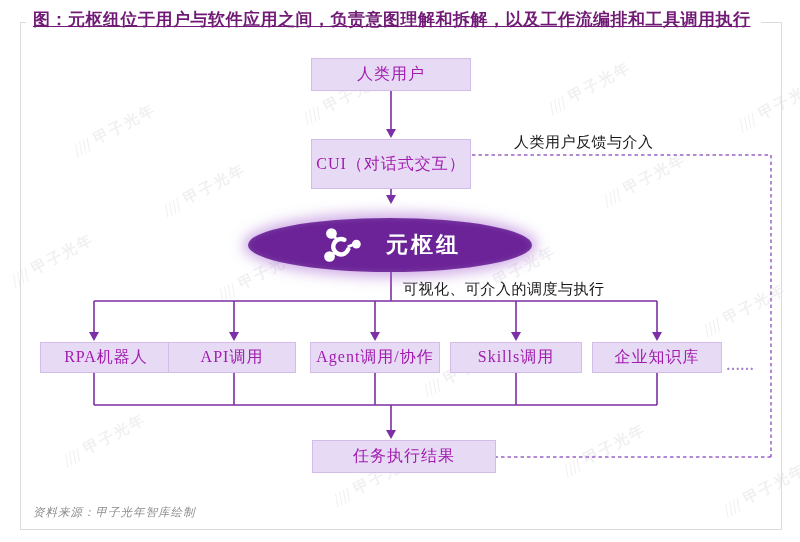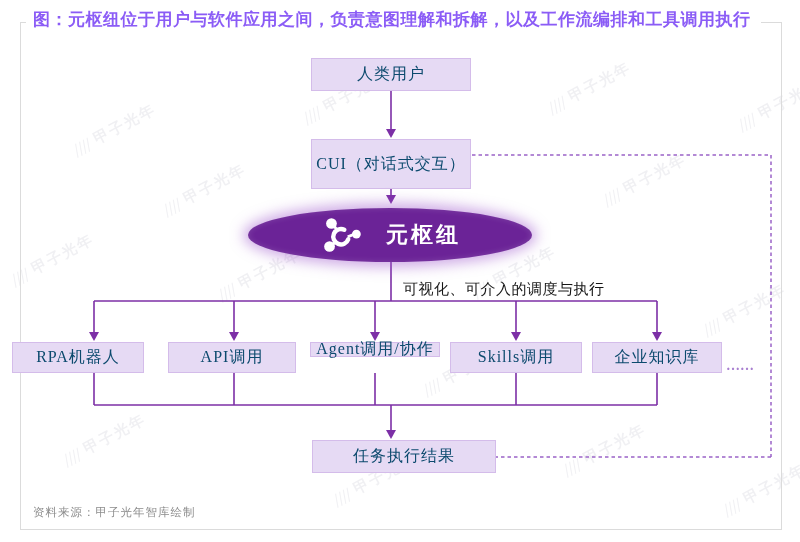--- a/index.html
+++ b/index.html
@@ -6,48 +6,48 @@
   body{width:800px;height:542px;position:relative;overflow:hidden;
        font-family:"Liberation Serif","DejaVu Serif",serif;}
   .stage{position:absolute;inset:0;}
 
   
   .frame{position:absolute;left:20px;top:22px;width:760px;height:506px;
          border:1px solid #dbdbdb;z-index:1;}
 
   
   .title{position:absolute;left:26px;top:8px;z-index:3;background:#fff;
-         padding:0 10px 2px 7px;font-size:17px;font-weight:bold;color:#8b5cf6;
-         letter-spacing:.5px;white-space:nowrap;}
+         padding:0 10px 2px 7px;font-size:17px;font-weight:bold;color:#701a75;
+         letter-spacing:.5px;white-space:nowrap;text-decoration:underline;}
 
   
   .wm{position:absolute;z-index:0;transform:rotate(-28deg);
       color:rgba(110,105,135,.10);font-size:15px;white-space:nowrap;
       font-weight:bold;letter-spacing:2px;}
   .wmb{display:inline-block;transform:skewX(-18deg);margin-right:5px;
        letter-spacing:1px;font-weight:bold;}
 
   
   .node{position:absolute;z-index:2;background:#e6daf4;border:1px solid #d4bcea;
         display:flex;align-items:center;justify-content:center;
-        font-size:16px;color:#0c4a6e;letter-spacing:1px;box-sizing:border-box;}
+        font-size:16px;color:#a21caf;letter-spacing:1px;box-sizing:border-box;}
 
   
-  .hub{position:absolute;left:248px;top:208px;width:284px;height:54px;z-index:2;
+  .hub{position:absolute;left:248px;top:218px;width:284px;height:54px;z-index:2;
        background:#6b2397;border-radius:50%;
        box-shadow:0 0 13px 5px rgba(160,90,205,.5), inset 0 0 6px rgba(255,255,255,.15);
        display:flex;align-items:center;justify-content:center;gap:21px;}
   .hub-label{color:#fff;font-size:22px;letter-spacing:3px;font-weight:bold;}
 
   .flow-label{position:absolute;z-index:2;font-size:15px;color:#161616;
               letter-spacing:.5px;white-space:nowrap;}
   .dots{position:absolute;z-index:2;color:#a87fd0;font-size:14px;
         font-weight:bold;letter-spacing:0;}
 
-  .source{position:absolute;left:33px;top:505px;z-index:2;
+  .source{position:absolute;left:33px;top:505px;z-index:2;font-style:italic;
           font-size:11.5px;color:#8c8c8c;letter-spacing:1px;}
 
   svg.connectors{position:absolute;left:0;top:0;z-index:1;pointer-events:none;}
 </style>
 </head>
 <body>
 
 <div class="stage">
 
   <div class="frame"></div>
@@ -92,47 +92,48 @@
   </svg>
 
   <div class="node" style="left:311px;top:58px;width:160px;height:33px;">
     <span>人类用户</span>
   </div>
 
   <div class="node" style="left:311px;top:139px;width:160px;height:50px;">
     <span>CUI（对话式交互）</span>
   </div>
 
+  <div class="flow-label" style="left:514px;top:133px;">人类用户反馈与介入</div>
 
   <div class="hub">
     <svg width="46" height="40" viewBox="0 0 48 40">
       <g stroke="#fff" stroke-width="3" fill="none">
         <line x1="15" y1="10" x2="20" y2="16"></line>
         <line x1="14" y1="30" x2="18.5" y2="26"></line>
         <line x1="30" y1="22" x2="36" y2="19.5"></line>
       </g>
       <path d="M30.5,24.4 A8,8 0 1 1 26.4,14.6" stroke="#fff" stroke-width="4.6" fill="none" stroke-linecap="round"></path>
       <g fill="#fff" stroke="none">
         <circle cx="13" cy="8" r="5.6"></circle>
         <circle cx="11" cy="32" r="5.6"></circle>
         <circle cx="39" cy="19" r="4.6"></circle>
       </g>
     </svg>
     <span class="hub-label">元枢纽</span>
   </div>
 
   <div class="flow-label" style="left:403px;top:280px;text-align:right;">可视化、可介入的调度与执行</div>
 
-  <div class="node" style="left:12px;top:342px;width:132px;height:31px;">
+  <div class="node" style="left:40px;top:342px;width:132px;height:31px;">
     <span>RPA机器人</span>
   </div>
   <div class="node" style="left:168px;top:342px;width:128px;height:31px;">
     <span>API调用</span>
   </div>
-  <div class="node" style="left:310px;top:342px;width:130px;height:15px;">
+  <div class="node" style="left:310px;top:342px;width:130px;height:31px;">
     <span>Agent调用/协作</span>
   </div>
   <div class="node" style="left:450px;top:342px;width:132px;height:31px;">
     <span>Skills调用</span>
   </div>
   <div class="node" style="left:592px;top:342px;width:130px;height:31px;text-align:center;">
     <span>企业知识库</span>
   </div>
 
   <div class="dots" style="left:726px;top:358px;">……</div>

